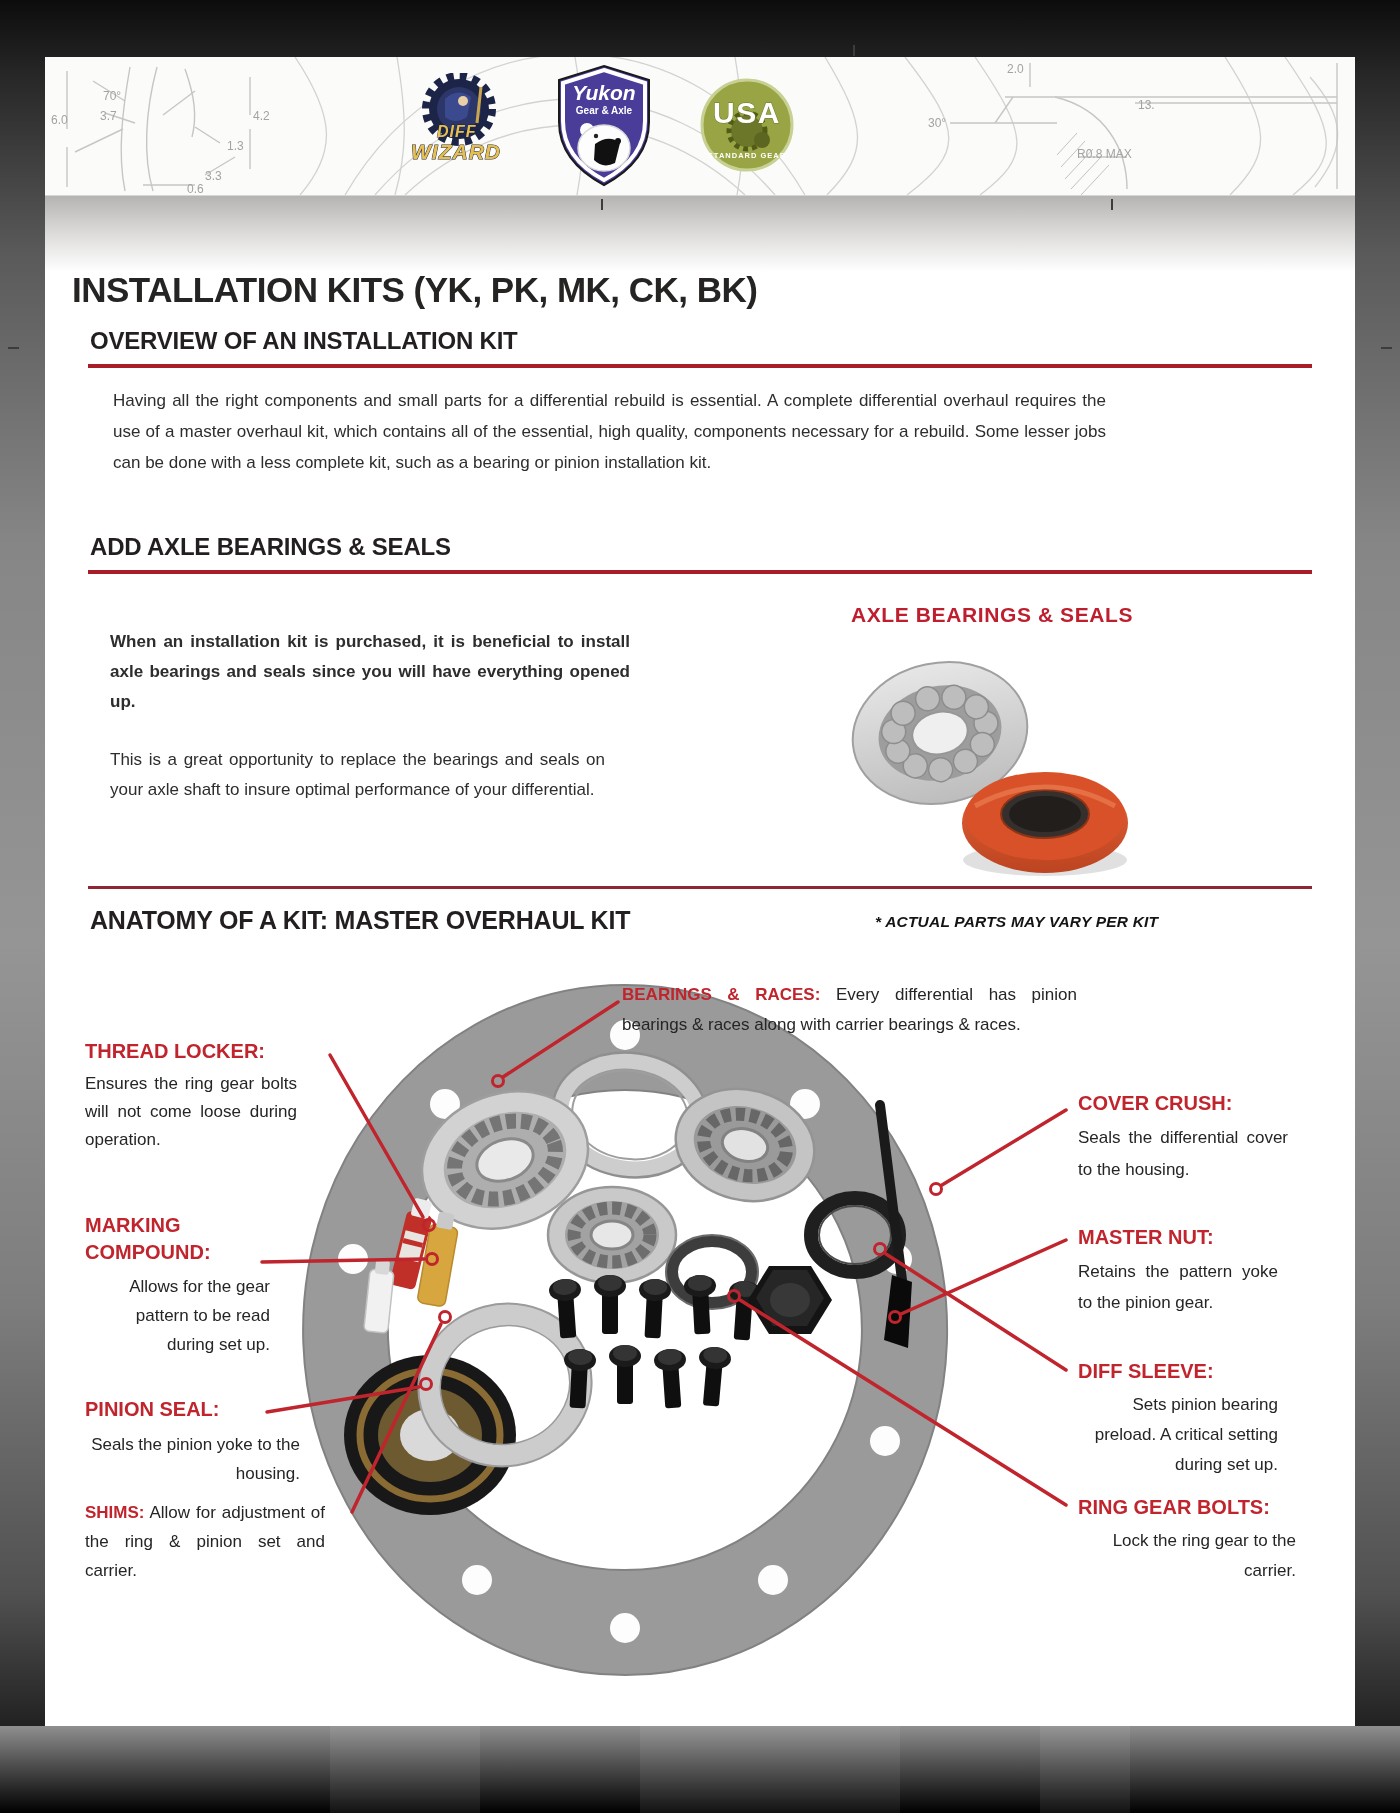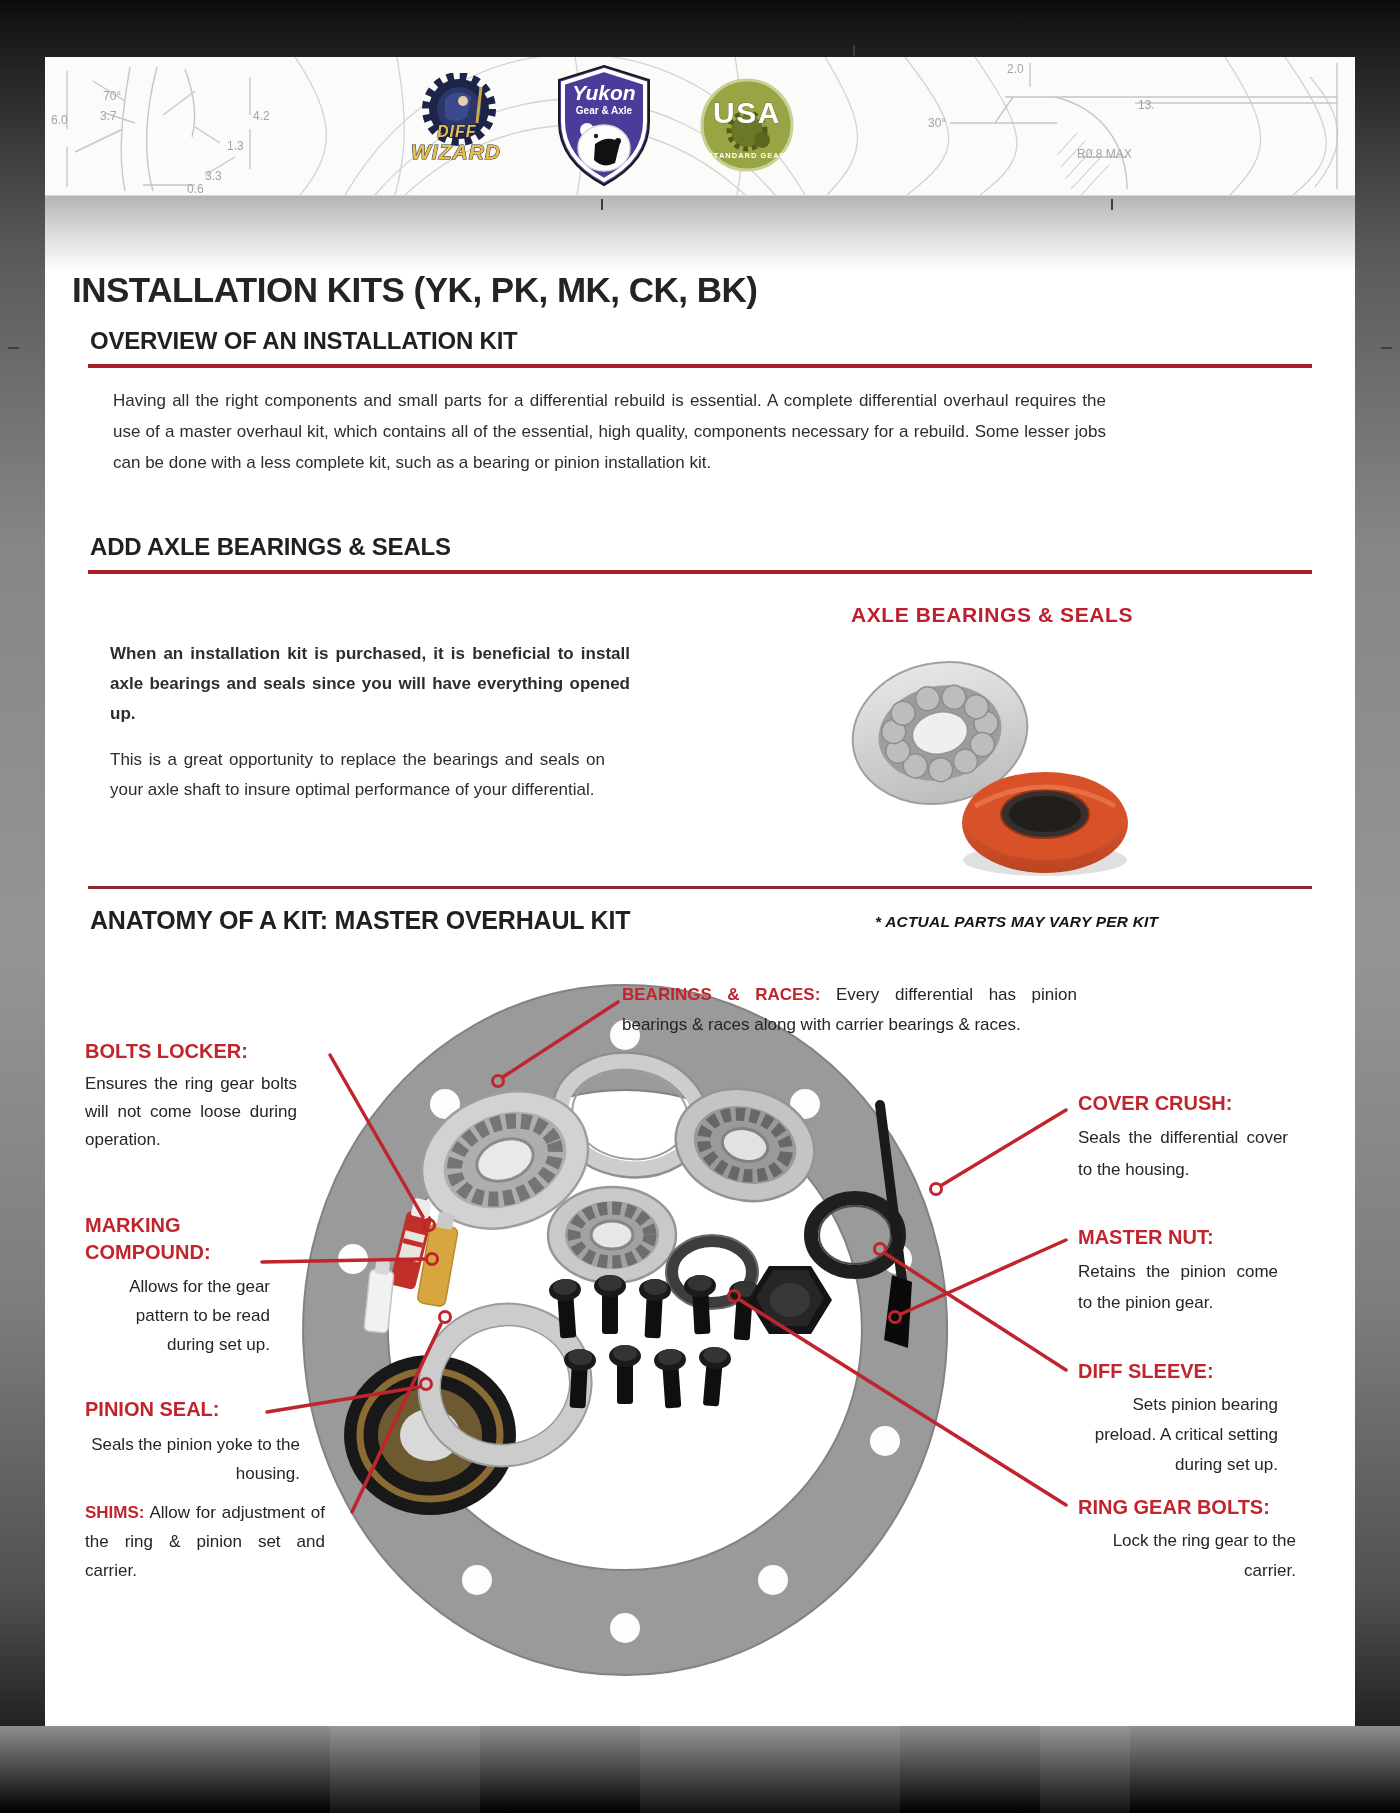--- a/index.html
+++ b/index.html
@@ -10,21 +10,21 @@
   .header-band{position:absolute;left:45px;top:57px;width:1310px;height:138px;background:#fbfbfa;overflow:hidden;border-bottom:1px solid #d8d6d4;}
   .band-shadow{position:absolute;left:45px;top:196px;width:1310px;height:76px;
     background:linear-gradient(180deg,#b6b4b2 0%,#dddcdb 50%,#ffffff 100%);}
   .logo-box{position:absolute;}
   .mark{position:absolute;background:#3c3c3c;}
   .page-title{position:absolute;left:72px;top:250px;font-size:35px;font-weight:bold;color:#262423;letter-spacing:-0.5px;white-space:nowrap;margin-top:20px;}
   .sec-heading{position:absolute;font-size:24px;font-weight:bold;color:#231f20;letter-spacing:-0.2px;white-space:nowrap;}
   .rule{position:absolute;height:4px;background:#a81e28;}
   .divider{position:absolute;height:3px;background:#8c2733;}
   .body-text{position:absolute;font-size:17px;line-height:31px;color:#2e2d2c;text-align:justify;}
-  .bold-par{font-weight:bold;line-height:30px;margin-top:12px;}
+  .bold-par{font-weight:bold;line-height:30px;}
   .photo-heading{position:absolute;font-size:21px;font-weight:bold;color:#be1e2d;letter-spacing:0.6px;white-space:nowrap;}
   .note{position:absolute;font-size:15.5px;font-weight:bold;font-style:italic;color:#141414;letter-spacing:0.2px;white-space:nowrap;}
   .callout-label{position:absolute;font-size:20px;font-weight:bold;color:#c0242c;line-height:27px;}
   .callout-text{position:absolute;font-size:17px;line-height:28px;color:#262524;text-align:right;}
   .just{text-align:justify;}
   .inline-label{color:#c0242c;font-weight:bold;}
   .leader-svg{position:absolute;left:0;top:940px;width:1400px;height:780px;pointer-events:none;}
   .kit-svg{position:absolute;left:280px;top:940px;width:700px;height:780px;}
   .axle-photo-svg{position:absolute;left:840px;top:648px;width:300px;height:240px;}
   .footer{position:absolute;left:0;top:1726px;width:1400px;height:87px;
@@ -344,39 +344,39 @@
       <path d="M1066,565 L740,360"></path>
         <circle cx="734" cy="356" r="5.5" stroke-width="3"></circle>
     </g>
   </svg>
 
   <div class="callout-text just" style="left:622px;top:980px;width:455px;line-height:30px;">
     <span class="inline-label">BEARINGS &amp; RACES:</span>
     <span>Every differential has pinion bearings &amp; races along with carrier bearings &amp; races.</span>
   </div>
 
-  <div class="callout-label" style="left:85px;top:1038px;">BOLTS LOCKER:</div>
+  <div class="callout-label" style="left:85px;top:1038px;">THREAD LOCKER:</div>
   <div class="callout-text just" style="left:85px;top:1070px;width:212px;">Ensures the ring gear bolts will not come loose during operation.</div>
 
   <div class="callout-label" style="left:85px;top:1212px;width:150px;">MARKING COMPOUND:</div>
   <div class="callout-text" style="left:85px;top:1272px;width:185px;line-height:29px;">Allows for the gear pattern to be read during set up.</div>
 
   <div class="callout-label" style="left:85px;top:1396px;">PINION SEAL:</div>
   <div class="callout-text" style="left:85px;top:1430px;width:215px;line-height:29px;">Seals the pinion yoke to the housing.</div>
 
   <div class="callout-text just" style="left:85px;top:1498px;width:240px;line-height:29px;">
     <span class="inline-label">SHIMS:</span>
     <span>Allow for adjustment of the ring &amp; pinion set and carrier.</span>
   </div>
 
   <div class="callout-label" style="left:1078px;top:1090px;">COVER CRUSH:</div>
   <div class="callout-text just" style="left:1078px;top:1122px;width:210px;line-height:32px;">Seals the differential cover to the housing.</div>
 
   <div class="callout-label" style="left:1078px;top:1224px;">MASTER NUT:</div>
-  <div class="callout-text just" style="left:1078px;top:1256px;width:200px;line-height:31px;">Retains the pinion come to the pinion gear.</div>
+  <div class="callout-text just" style="left:1078px;top:1256px;width:200px;line-height:31px;">Retains the pattern yoke to the pinion gear.</div>
 
   <div class="callout-label" style="left:1078px;top:1358px;">DIFF SLEEVE:</div>
   <div class="callout-text" style="left:1078px;top:1390px;width:200px;line-height:30px;">Sets pinion bearing preload. A critical setting during set up.</div>
 
   <div class="callout-label" style="left:1078px;top:1494px;">RING GEAR BOLTS:</div>
   <div class="callout-text" style="left:1078px;top:1526px;width:218px;line-height:30px;">Lock the ring gear to the carrier.</div>
 
   <div class="footer">
     <div class="sheen" style="left:330px;width:150px;"></div>
     <div class="sheen" style="left:640px;width:260px;"></div>

